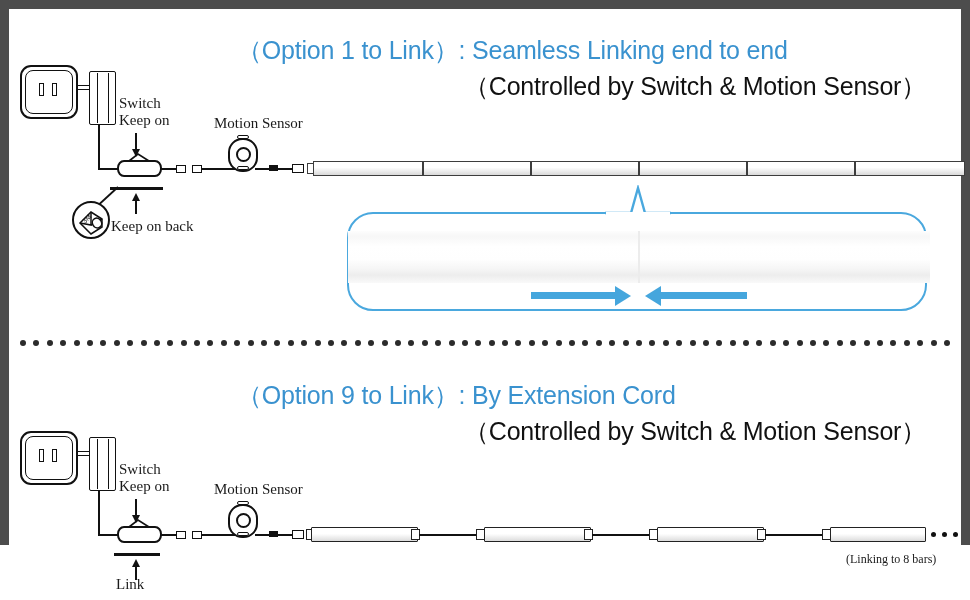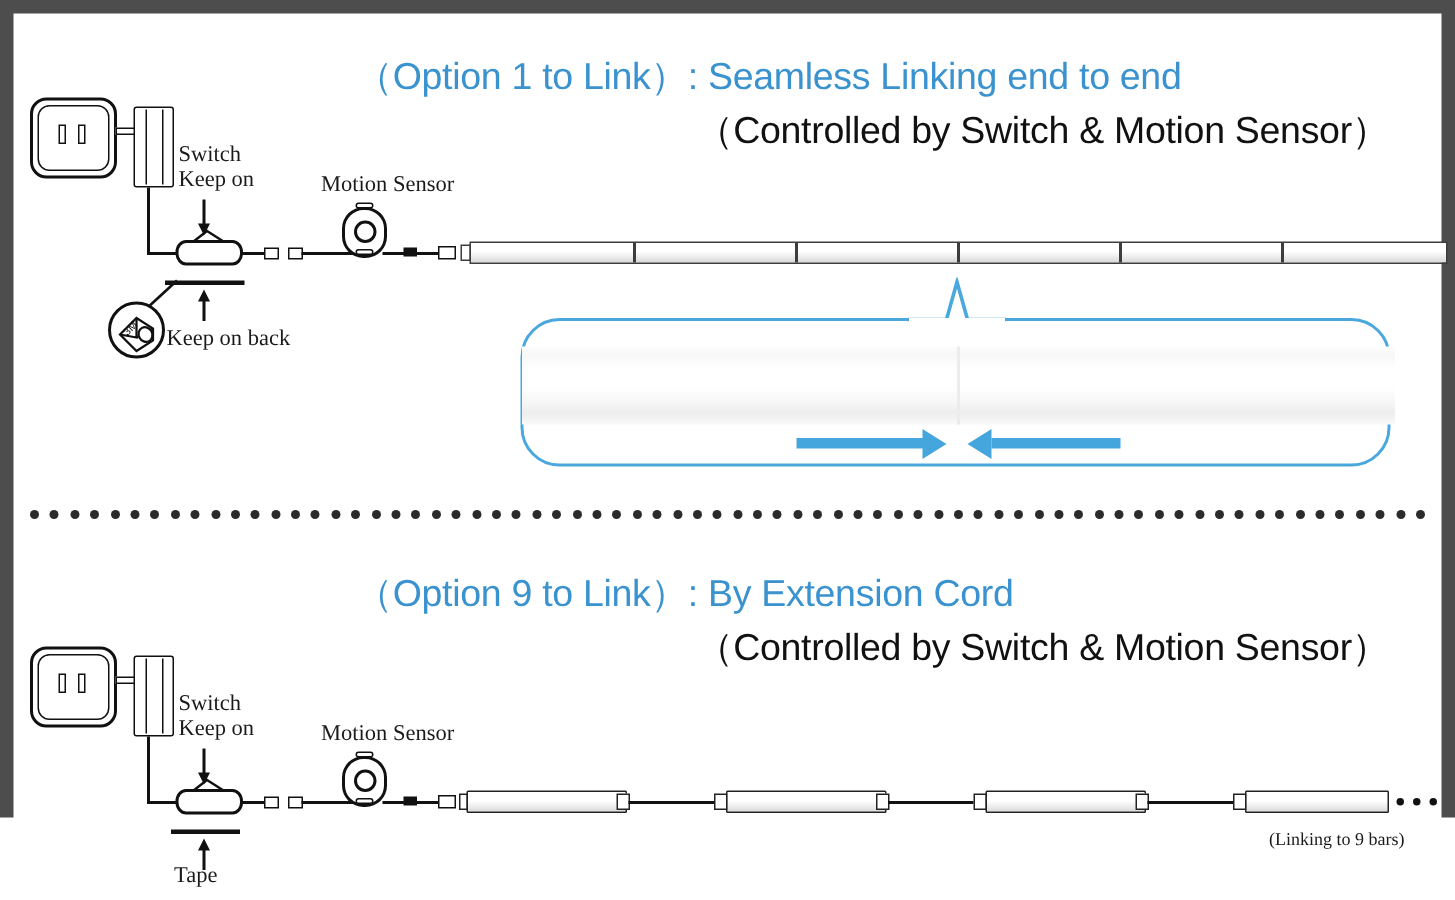--- a/index.html
+++ b/index.html
@@ -382,19 +382,19 @@
       <div class="head" style="top:16px;"></div>
     </div>
 
     <div class="lbl lbl-lg" style="left:205px;top:127px;">Motion Sensor</div>
 
     <div class="tape" style="left:105px;top:199px;width:46px;height:3px;"></div>
     <div class="arrow-v arrow-up" style="left:121px;top:205px;width:12px;height:22px;">
       <div class="head" style="top:0;"></div>
       <div class="shaft" style="top:7px;height:14px;"></div>
     </div>
-    <div class="lbl lbl-lg" style="left:107px;top:222px;">Tape</div>
-
-    <div class="lbl lbl-note" style="left:837px;top:198px;">(Linking to 9 bars)</div>
+    <div class="lbl lbl-lg" style="left:107px;top:222px;">Link</div>
+
+    <div class="lbl lbl-note" style="left:837px;top:198px;">(Linking to 8 bars)</div>
   </div>
 
 </div>
 </div>
 
 </body></html>

